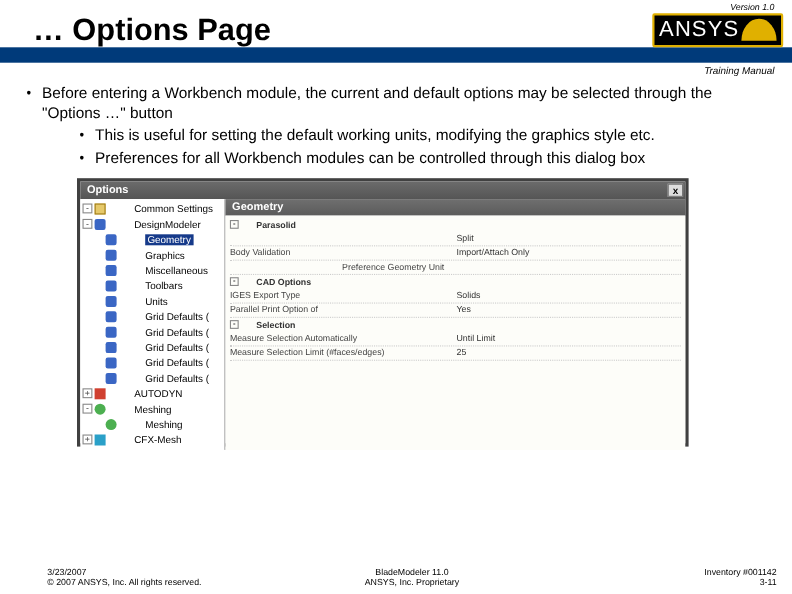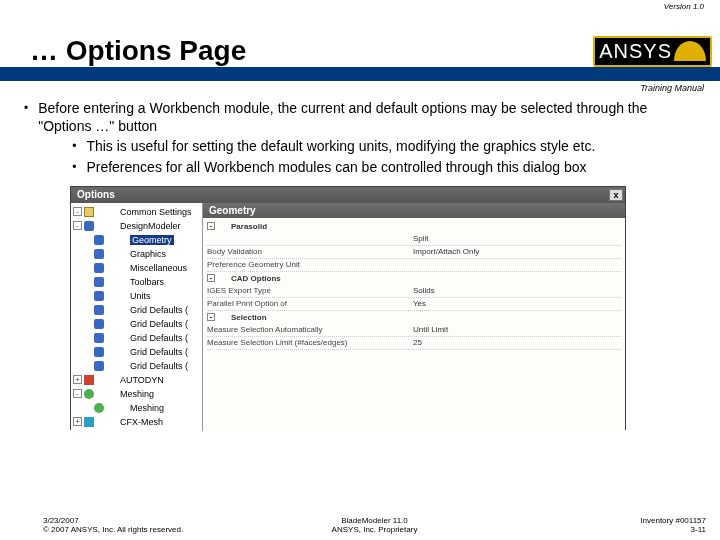--- a/index.html
+++ b/index.html
@@ -1,32 +1,32 @@
 <!DOCTYPE html>
 <html><head>
 <meta charset="utf-8">
 <style>
   * { margin: 0; padding: 0; box-sizing: border-box; }
   body { width: 720px; height: 540px; font-family: Arial, sans-serif; background: #fff; position: relative; overflow: hidden; }
   .version { text-align: right; font-size: 8px; font-style: italic; padding: 2px 16px 0 0; }
-  .header-row { display: flex; justify-content: space-between; align-items: center; padding: 0 8px 0 30px; margin-top: 24px; }
+  .header-row { display: flex; justify-content: space-between; align-items: center; padding: 0 8px 0 30px; }
   .page-title { font-size: 28px; font-weight: bold; font-family: Verdana, sans-serif; }
   .logo { display: flex; align-items: center; border: 2px solid #e0b000; border-radius: 2px; background: #000; padding: 2px 4px; }
   .logo-text { color: #fff; font-family: Arial Black, sans-serif; font-size: 20px; letter-spacing: 1px; text-align: right; }
   .logo-swoosh { width: 32px; height: 20px; background: #e0b000; border-radius: 50% 50% 0 0 / 100% 100% 0 0; margin-left: 2px; }
   .blue-bar { background: #003a7a; height: 14px; }
   .training { text-align: right; font-size: 9px; font-style: italic; padding: 2px 16px 0 0; }
   .content { padding: 6px 24px 0 24px; font-size: 14px; line-height: 1.3; }
   .bullet-main { display: flex; gap: 10px; }
   .bullet-main .b { margin-top: 2px; }
   .sub-list { margin-left: 34px; }
   .sub-item { display: flex; gap: 10px; margin-top: 2px; }
   .b { font-size: 12px; }
 
-  .screenshot { margin: 10px 0 0 70px; width: 556px; height: 244px; border: 1px solid #404040; font-size: 9px; position: relative; background: #fff; }
+  .screenshot { margin: 10px 0 0 70px; width: 556px; height: 244px; border: 3px solid #404040; font-size: 9px; position: relative; background: #fff; }
   .dlg-titlebar { background: linear-gradient(#6b6b6b,#555); color: #fff; height: 16px; display: flex; align-items: center; padding: 0 2px 0 6px; font-weight: bold; font-size: 10px; }
   .dlg-title { flex: 1; }
   .close-btn { width: 14px; height: 12px; background: #ddd; border: 1px solid #777; text-align: center; line-height: 10px; font-size: 9px; color: #000; }
   .dlg-body { display: flex; height: 228px; }
   .tree { width: 132px; border-right: 1px solid #999; overflow: hidden; padding: 2px; background: #fff; }
   .tree-row { display: flex; align-items: center; gap: 2px; height: 14px; white-space: nowrap; }
   .pm { width: 9px; height: 9px; border: 1px solid #888; font-size: 8px; line-height: 7px; text-align: center; color: #444; background: #fff; }
   .pm-none { width: 9px; height: 9px; }
   .ticon { width: 10px; height: 10px; display: inline-block; }
   .ico-folder { background: #e6c96a; border: 1px solid #a07d1a; }
@@ -34,21 +34,21 @@
   .ico-green { background: #4caf50; border-radius: 50%; }
   .ico-red { background: #d04030; }
   .ico-cyan { background: #2aa0c8; }
   .tree-label { font-size: 9px; margin-left: 24px; }
   .selected { background: #163a8a; color: #fff; padding: 0 2px; }
   .indent1 { padding-left: 10px; }
 
   .right { flex: 1; display: flex; flex-direction: column; }
   .panel-head { background: linear-gradient(#6f6f6f,#5b5b5b); color: #fff; font-weight: bold; font-size: 10px; padding: 2px 6px; }
   .panel-body { background: #fdfdf9; flex: 1; padding: 2px 4px; }
-  .prop-row { display: flex; font-size: 8px; height: 13px; align-items: center; border-bottom: 1px dotted #ccc; }
+  .prop-row { display: flex; font-size: 8px; height: 13px; align-items: center; border-bottom: 1px dotted #ccc; justify-content: center; }
   .prop-key { width: 206px; color: #444; white-space: nowrap; overflow: hidden; }
   .prop-val { flex: 1; color: #333; }
   .section-row { font-size: 8px; font-weight: bold; color: #333; height: 13px; display: flex; align-items: center; gap: 16px; }
   .section-pm { width: 8px; height: 8px; border: 1px solid #888; font-size: 7px; line-height: 6px; text-align: center; }
 
   .footer { position: absolute; bottom: 0; left: 0; right: 0; display: flex; justify-content: space-between; align-items: flex-end; padding: 4px 14px 6px 14px; font-size: 8px; margin-left: 29px; }
   .footer-center { position: absolute; left: 50%; transform: translateX(-50%); text-align: center; }
 </style>
 </head>
 <body>
@@ -224,16 +224,16 @@
 <div class="footer">
   <div>
     <div>3/23/2007</div>
     <div>© 2007 ANSYS, Inc. All rights reserved.</div>
   </div>
   <div class="footer-center">
     <div>BladeModeler 11.0</div>
     <div>ANSYS, Inc. Proprietary</div>
   </div>
   <div style="text-align:right">
-    <div>Inventory #001157</div>
+    <div>Inventory #001142</div>
     <div>3-11</div>
   </div>
 </div>
 
 </body></html>

